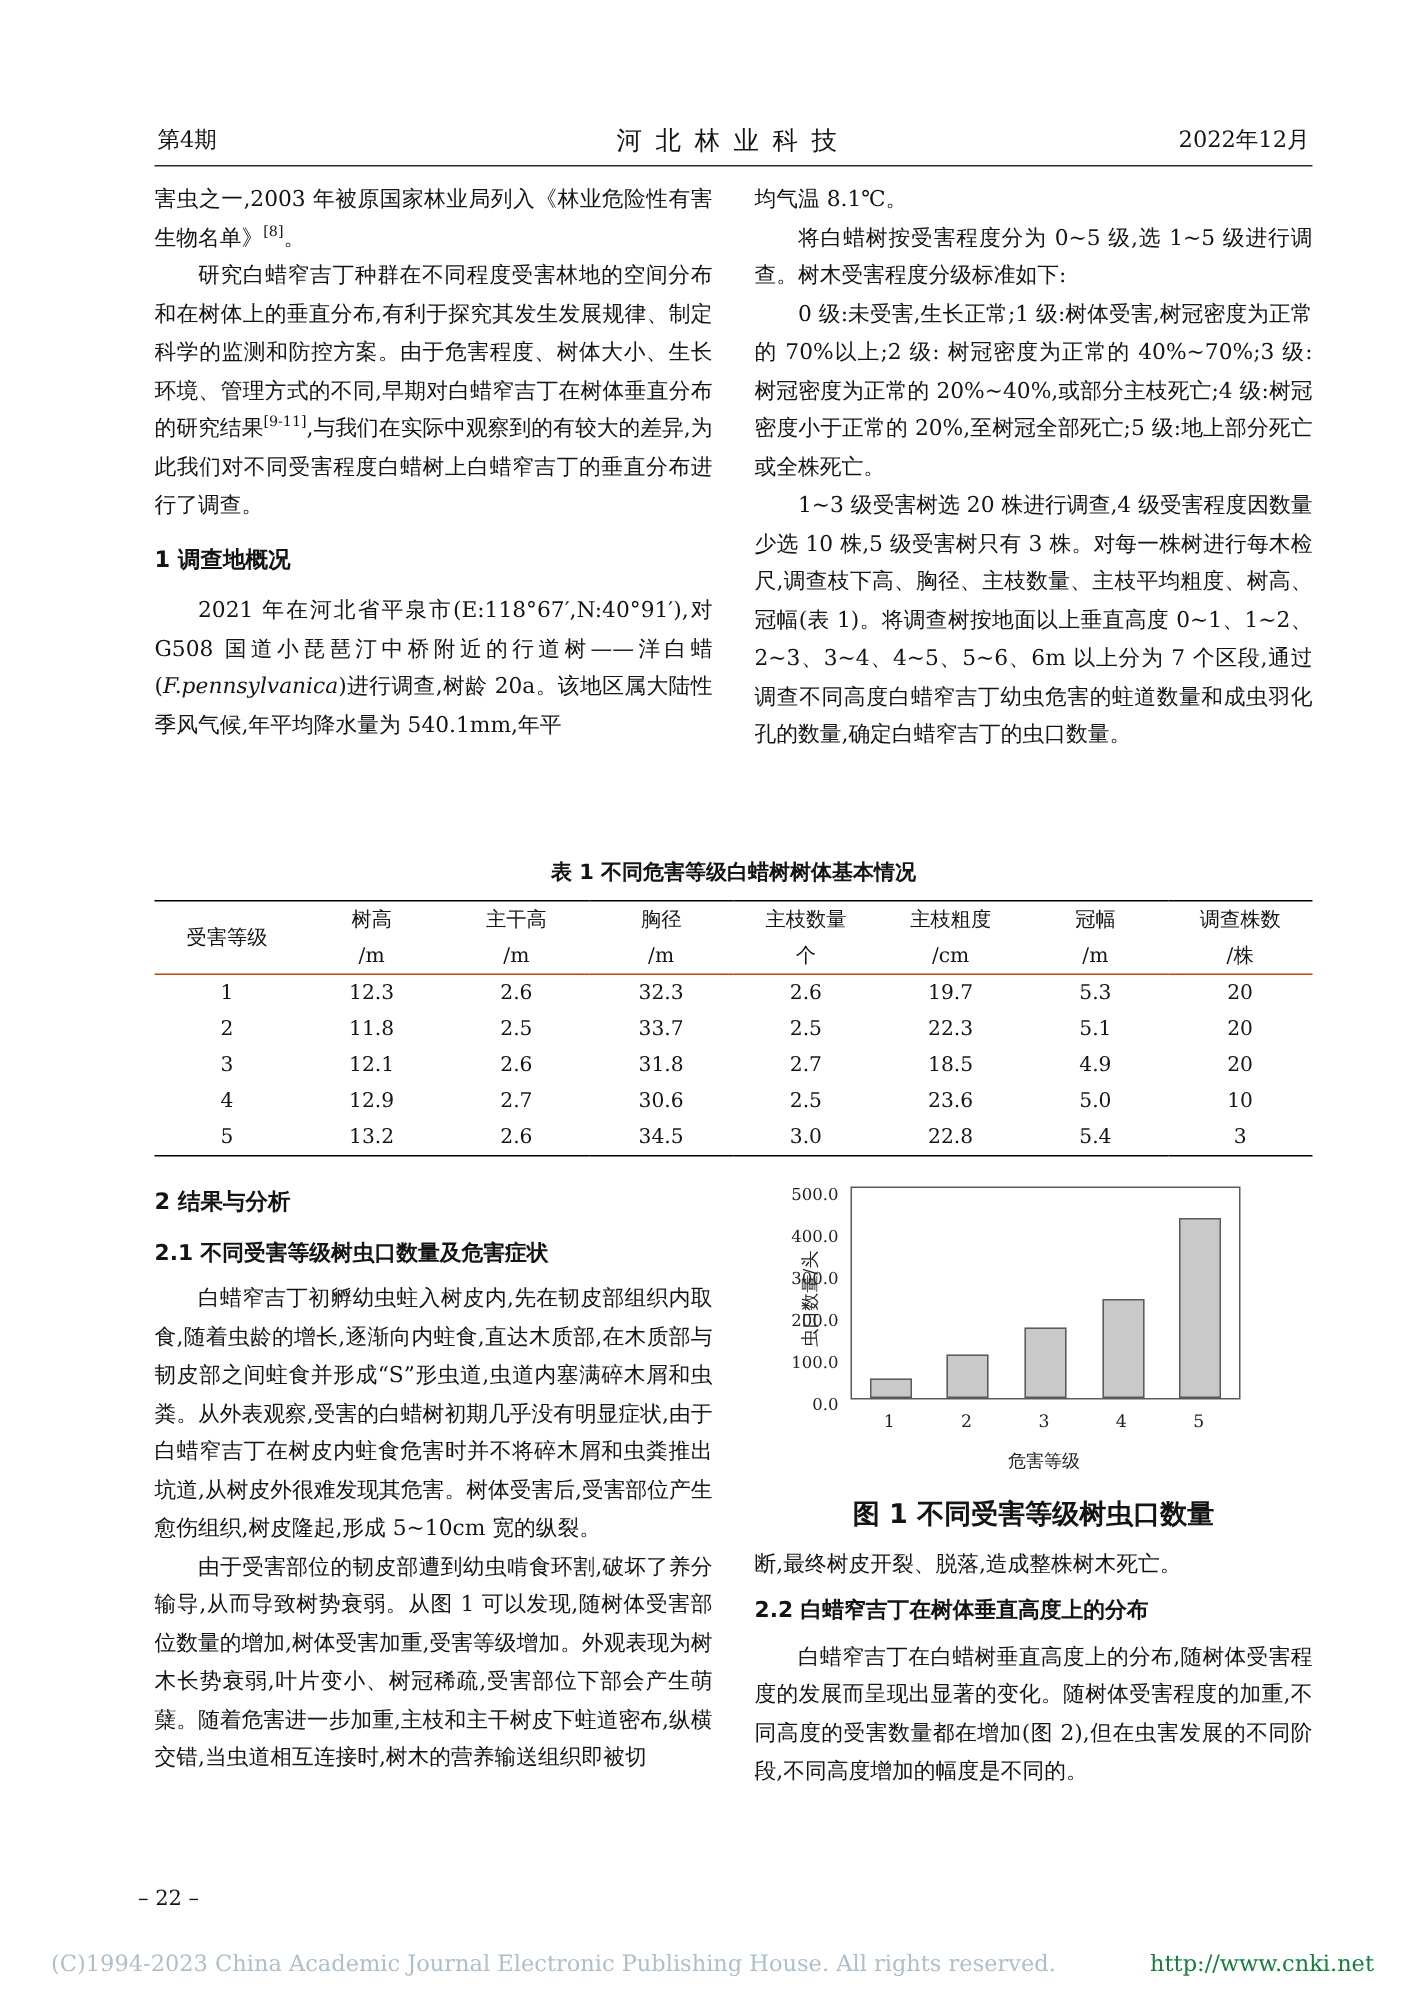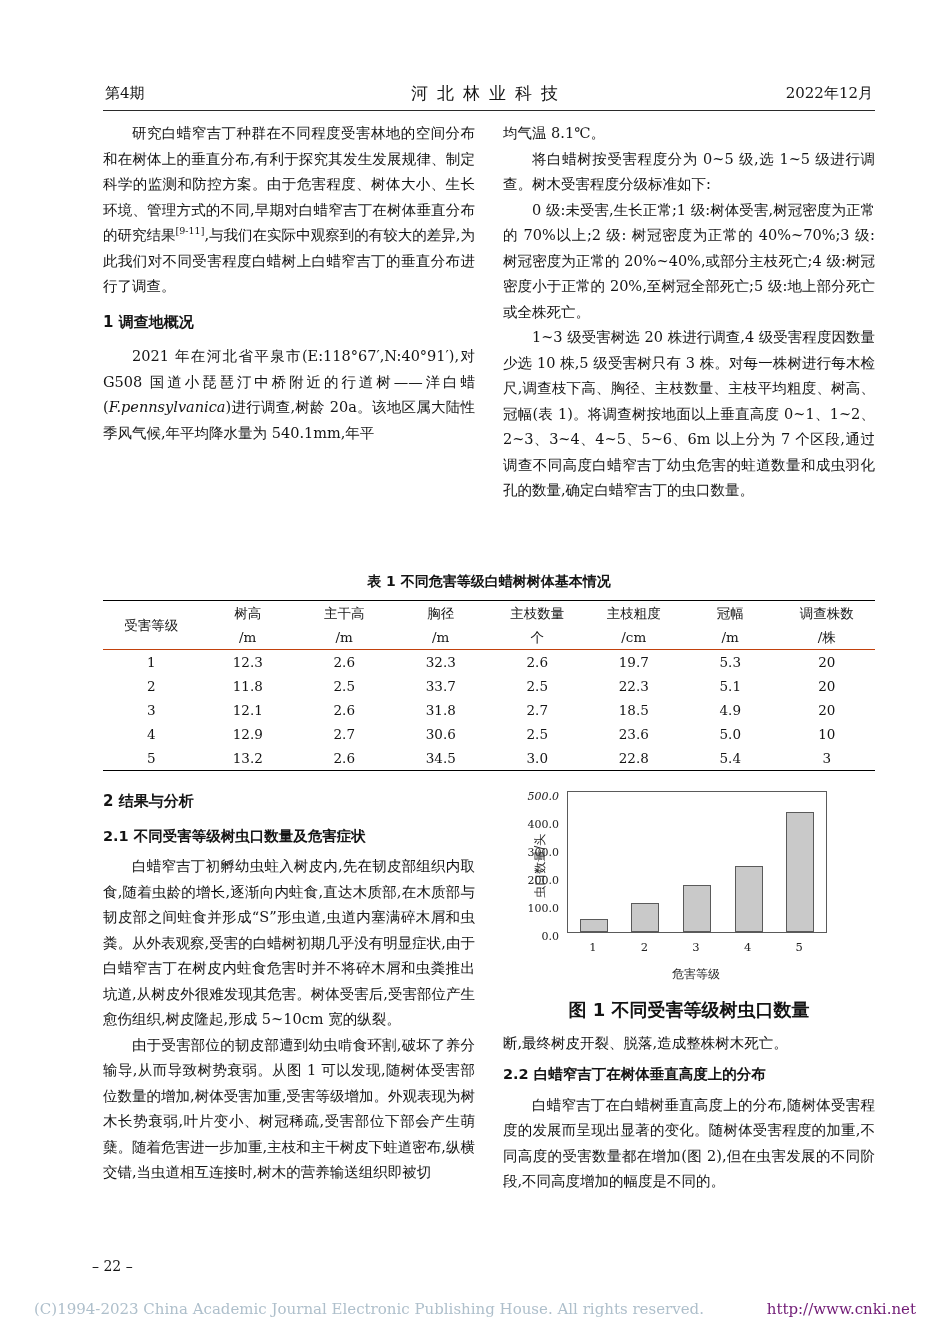--- a/index.html
+++ b/index.html
@@ -45,36 +45,37 @@
   .bar{width:26px;border:1px solid #5a5a5a;}
   .xticks{display:flex;justify-content:space-around;width:258px;margin-top:2px;}
   .xticks span{width:26px;text-align:center;font-size:11.5px;color:#222;}
   .xlabel{width:258px;text-align:center;font-size:12px;margin-top:1px;color:#222;}
   .fig-caption{text-align:center;font-family:"DejaVu Sans","Liberation Sans",sans-serif;
                font-weight:bold;font-size:18px;margin:10px 0 8px;}
 
   .page-number{position:absolute;left:92px;top:1258px;font-size:14px;}
   .copyright{position:absolute;left:34px;right:34px;bottom:26px;display:flex;
              justify-content:space-between;font-size:15px;color:#aebfcb;}
-  .copyright .cnki-link{color:#701a75;text-decoration:none;}
+  .copyright .cnki-link{color:#15803d;text-decoration:none;}
 </style>
 </head>
 <body>
 
 <div class="page">
   <div class="content">
 
     <div class="page-header">
       <span class="hdr-issue">第4期</span>
       <span class="hdr-journal">河北林业科技</span>
       <span class="hdr-date">2022年12月</span>
     </div>
 
     <div class="two-col row-top">
       <div class="col">
+        <p><span>害虫之一,2003 年被原国家林业局列入《林业危险性有害生物名单》</span><sup>[8]</sup><span>。</span></p>
         <p class="ind"><span>研究白蜡窄吉丁种群在不同程度受害林地的空间分布和在树体上的垂直分布,有利于探究其发生发展规律、制定科学的监测和防控方案。由于危害程度、树体大小、生长环境、管理方式的不同,早期对白蜡窄吉丁在树体垂直分布的研究结果</span><sup>[9-11]</sup><span>,与我们在实际中观察到的有较大的差异,为此我们对不同受害程度白蜡树上白蜡窄吉丁的垂直分布进行了调查。</span></p>
         <div class="sec-h">1  调查地概况</div>
         <p class="ind"><span>2021 年在河北省平泉市(E:118°67′,N:40°91′),对 G508 国道小琵琶汀中桥附近的行道树——洋白蜡(</span><em class="species">F.pennsylvanica</em><span>)进行调查,树龄 20a。该地区属大陆性季风气候,年平均降水量为 540.1mm,年平</span></p>
       </div>
       <div class="col">
         <p>均气温 8.1℃。</p>
         <p class="ind">将白蜡树按受害程度分为 0~5 级,选 1~5 级进行调查。树木受害程度分级标准如下:</p>
         <p class="ind">0 级:未受害,生长正常;1 级:树体受害,树冠密度为正常的 70%以上;2 级: 树冠密度为正常的 40%~70%;3 级: 树冠密度为正常的 20%~40%,或部分主枝死亡;4 级:树冠密度小于正常的 20%,至树冠全部死亡;5 级:地上部分死亡或全株死亡。</p>
         <p class="ind">1~3 级受害树选 20 株进行调查,4 级受害程度因数量少选 10 株,5 级受害树只有 3 株。对每一株树进行每木检尺,调查枝下高、胸径、主枝数量、主枝平均粗度、树高、冠幅(表 1)。将调查树按地面以上垂直高度 0~1、1~2、2~3、3~4、4~5、5~6、6m 以上分为 7 个区段,通过调查不同高度白蜡窄吉丁幼虫危害的蛀道数量和成虫羽化孔的数量,确定白蜡窄吉丁的虫口数量。</p>
       </div>
@@ -169,21 +170,21 @@
       <div class="col">
         <div class="figure">
           <div class="chart">
             <div class="ylabel">虫口数量/头</div>
             <div class="yticks">
                 <span style="top: 133px;">0.0</span>
                 <span style="top: 105px;">100.0</span>
                 <span style="top: 77px;">200.0</span>
                 <span style="top: 49px;">300.0</span>
                 <span style="top: 21px;">400.0</span>
-                <span style="top: -7px; font-style: italic;">500.0</span>
+                <span style="top: -7px;">500.0</span>
               </div>
             <div class="plot-box">
                 <div class="bar" style="height: 11px; background: rgb(201, 201, 201); border-color: rgb(90, 90, 90);"></div>
                 <div class="bar" style="height: 27px; background: rgb(201, 201, 201); border-color: rgb(90, 90, 90);"></div>
                 <div class="bar" style="height: 45px; background: rgb(201, 201, 201); border-color: rgb(90, 90, 90);"></div>
                 <div class="bar" style="height: 64px; background: rgb(201, 201, 201); border-color: rgb(90, 90, 90);"></div>
                 <div class="bar" style="height: 118px; background: rgb(201, 201, 201); border-color: rgb(90, 90, 90);"></div>
               </div>
             <div class="xticks">
                 <span>1</span>

